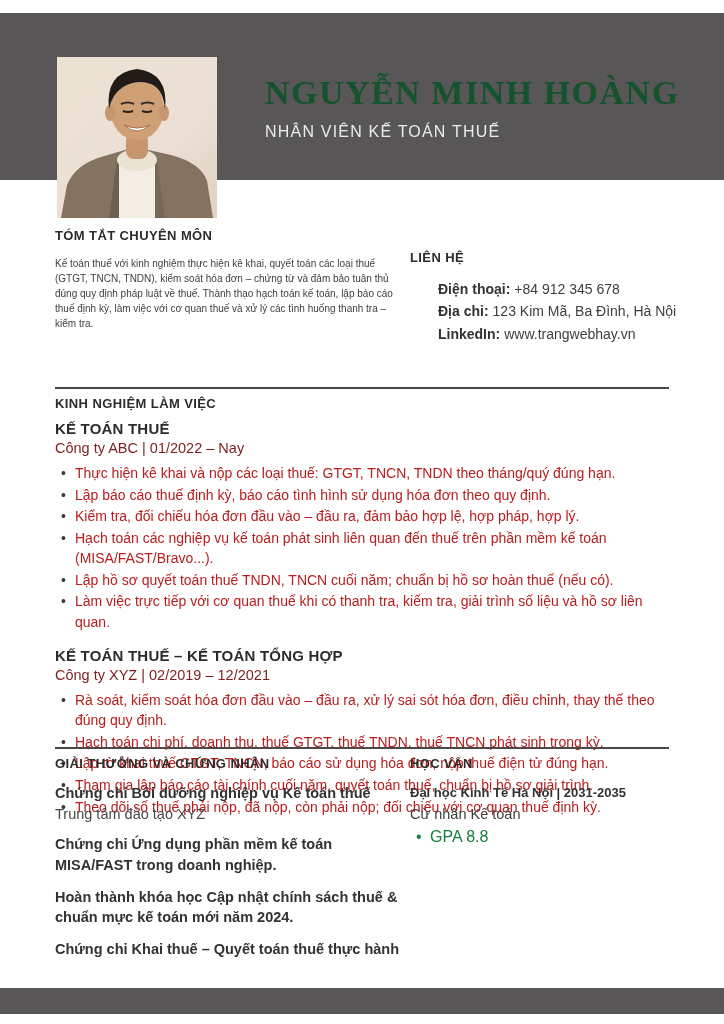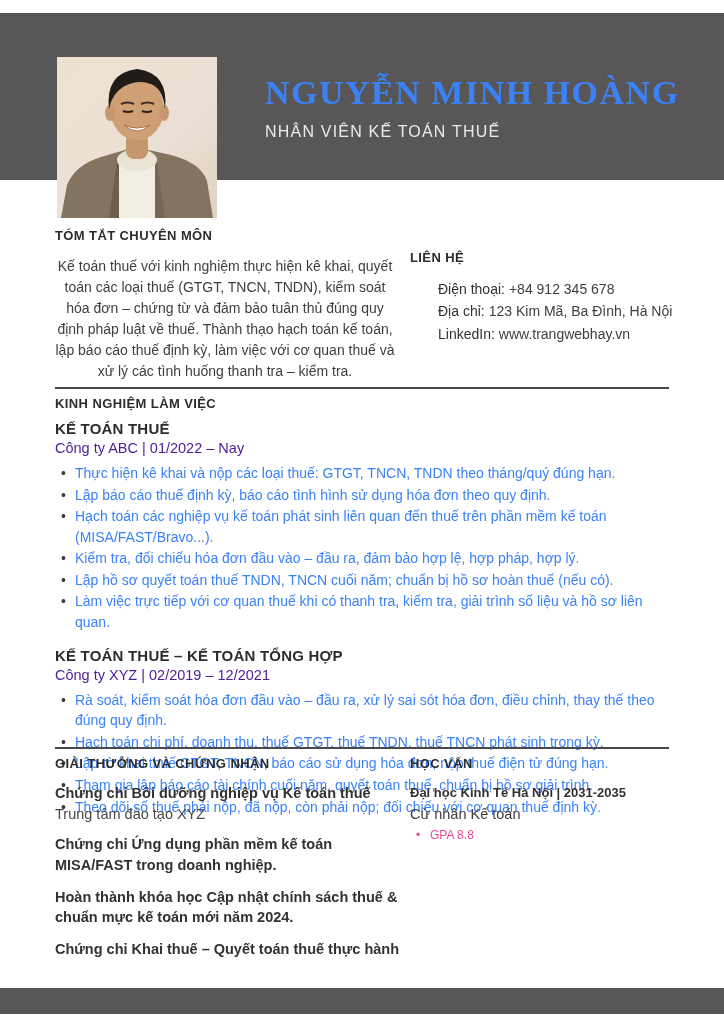--- a/index.html
+++ b/index.html
@@ -22,67 +22,67 @@
     background:#585656;
   }
   .photo {
     position:absolute; left:57px; top:57px; width:160px; height:161px;
     overflow:hidden; background:#e9dfd0;
   }
   .photo svg { display:block; width:100%; height:100%; }
   .header-text { position:absolute; left:265px; top:74px; width:420px; }
   .name {
     font-family:"Liberation Serif","DejaVu Serif",serif;
-    font-size:34px; font-weight:600; color:#3b82f6; letter-spacing:1.5px;
+    font-size:34px; font-weight:600; color:#14532d; letter-spacing:1.5px;
     white-space:nowrap;
   }
   .job-title-header {
     margin-top:11px; font-size:16px; font-weight:500; color:#eceaea;
     letter-spacing:1.2px; white-space:nowrap;
   }
 
   
   .h-section {
     font-size:13px; font-weight:700; color:#2d2c2b; letter-spacing:0.4px;
   }
   .divider {
     position:absolute; left:55px; width:614px; height:0;
     border-top:2px solid #4a4948;
   }
 
   
   .summary { position:absolute; left:55px; top:228px; width:340px; }
-  .summary p { margin-top:13px; font-size:14px; line-height:1.5; color:#3f3e3d;text-align:center; }
+  .summary p { margin-top:13px; font-size:10px; line-height:1.5; color:#3f3e3d; }
   .contact { position:absolute; left:410px; top:250px; width:270px; }
   .contact ul { margin-top:13px; list-style:none; }
   .contact li { font-size:14px; line-height:1.6; color:#3f3e3d; }
-  .c-label { font-weight:400; color:#333231; margin-right:4px;padding-left:28px; }
+  .c-label { font-weight:700; color:#333231; margin-right:4px;padding-left:28px; }
 
   
   .experience { position:absolute; left:55px; top:396px; width:618px; }
   .job { margin-top:9px; }
   .job-title { font-size:15px; font-weight:700; color:#2d2c2b; letter-spacing:0.2px; }
-  .job-meta { margin-top:3px; font-size:14.5px; color:#4c1d95; }
+  .job-meta { margin-top:3px; font-size:14.5px; color:#7f1d1d; }
   .job ul { margin-top:7px; list-style:none; }
   .job li {
     position:relative; padding-left:20px; font-size:14px; line-height:1.47;
-    color:#3b82f6; margin-bottom:1px;
+    color:#b91c1c; margin-bottom:1px;
   }
   .job li::before { content:"•"; position:absolute; left:6px; top:0; color:#3b3a39; }
 
   
   .awards { position:absolute; left:55px; top:756px; width:345px; }
   .award { margin-top:12px; }
   .award-title { font-size:14.5px; font-weight:700; line-height:1.4; color:#333231; }
   .award-sub { margin-top:3px; font-size:14.5px; color:#4a4948; }
   .education { position:absolute; left:410px; top:756px; width:270px; }
   .edu-school { margin-top:14px; font-size:13px; font-weight:700; color:#333231; }
   .edu-degree { margin-top:6px; font-size:14.5px; color:#3f3e3d; }
   .education ul { margin-top:6px; list-style:none; }
-  .education li { position:relative; padding-left:20px; font-size:12px; color:#ec4899; }
+  .education li { position:relative; padding-left:20px; font-size:16px; color:#15803d; }
   .education li::before { content:"•"; position:absolute; left:6px; top:0; }
 </style>
 </head>
 <body>
 
 <div class="page">
 
   <div class="band-top"></div>
 
   <div class="photo">
@@ -150,22 +150,22 @@
 
   <section class="experience">
     <h2 class="h-section">KINH NGHIỆM LÀM VIỆC</h2>
 
     <div class="job">
       <div class="job-title">KẾ TOÁN THUẾ</div>
       <div class="job-meta">Công ty ABC | 01/2022 – Nay</div>
       <ul>
         <li>Thực hiện kê khai và nộp các loại thuế: GTGT, TNCN, TNDN theo tháng/quý đúng hạn.</li>
         <li>Lập báo cáo thuế định kỳ, báo cáo tình hình sử dụng hóa đơn theo quy định.</li>
+        <li>Kiểm tra, đối chiếu hóa đơn đầu vào – đầu ra, đảm bảo hợp lệ, hợp pháp, hợp lý.</li>
         <li>Hạch toán các nghiệp vụ kế toán phát sinh liên quan đến thuế trên phần mềm kế toán (MISA/FAST/Bravo...).</li>
-        <li>Kiểm tra, đối chiếu hóa đơn đầu vào – đầu ra, đảm bảo hợp lệ, hợp pháp, hợp lý.</li>
         <li>Lập hồ sơ quyết toán thuế TNDN, TNCN cuối năm; chuẩn bị hồ sơ hoàn thuế (nếu có).</li>
         <li>Làm việc trực tiếp với cơ quan thuế khi có thanh tra, kiểm tra, giải trình số liệu và hồ sơ liên quan.</li>
       </ul>
     </div>
 
     <div class="job" style="margin-top:14px;">
       <div class="job-title">KẾ TOÁN THUẾ – KẾ TOÁN TỔNG HỢP</div>
       <div class="job-meta">Công ty XYZ | 02/2019 – 12/2021</div>
       <ul>
         <li>Rà soát, kiểm soát hóa đơn đầu vào – đầu ra, xử lý sai sót hóa đơn, điều chỉnh, thay thế theo đúng quy định.</li>

